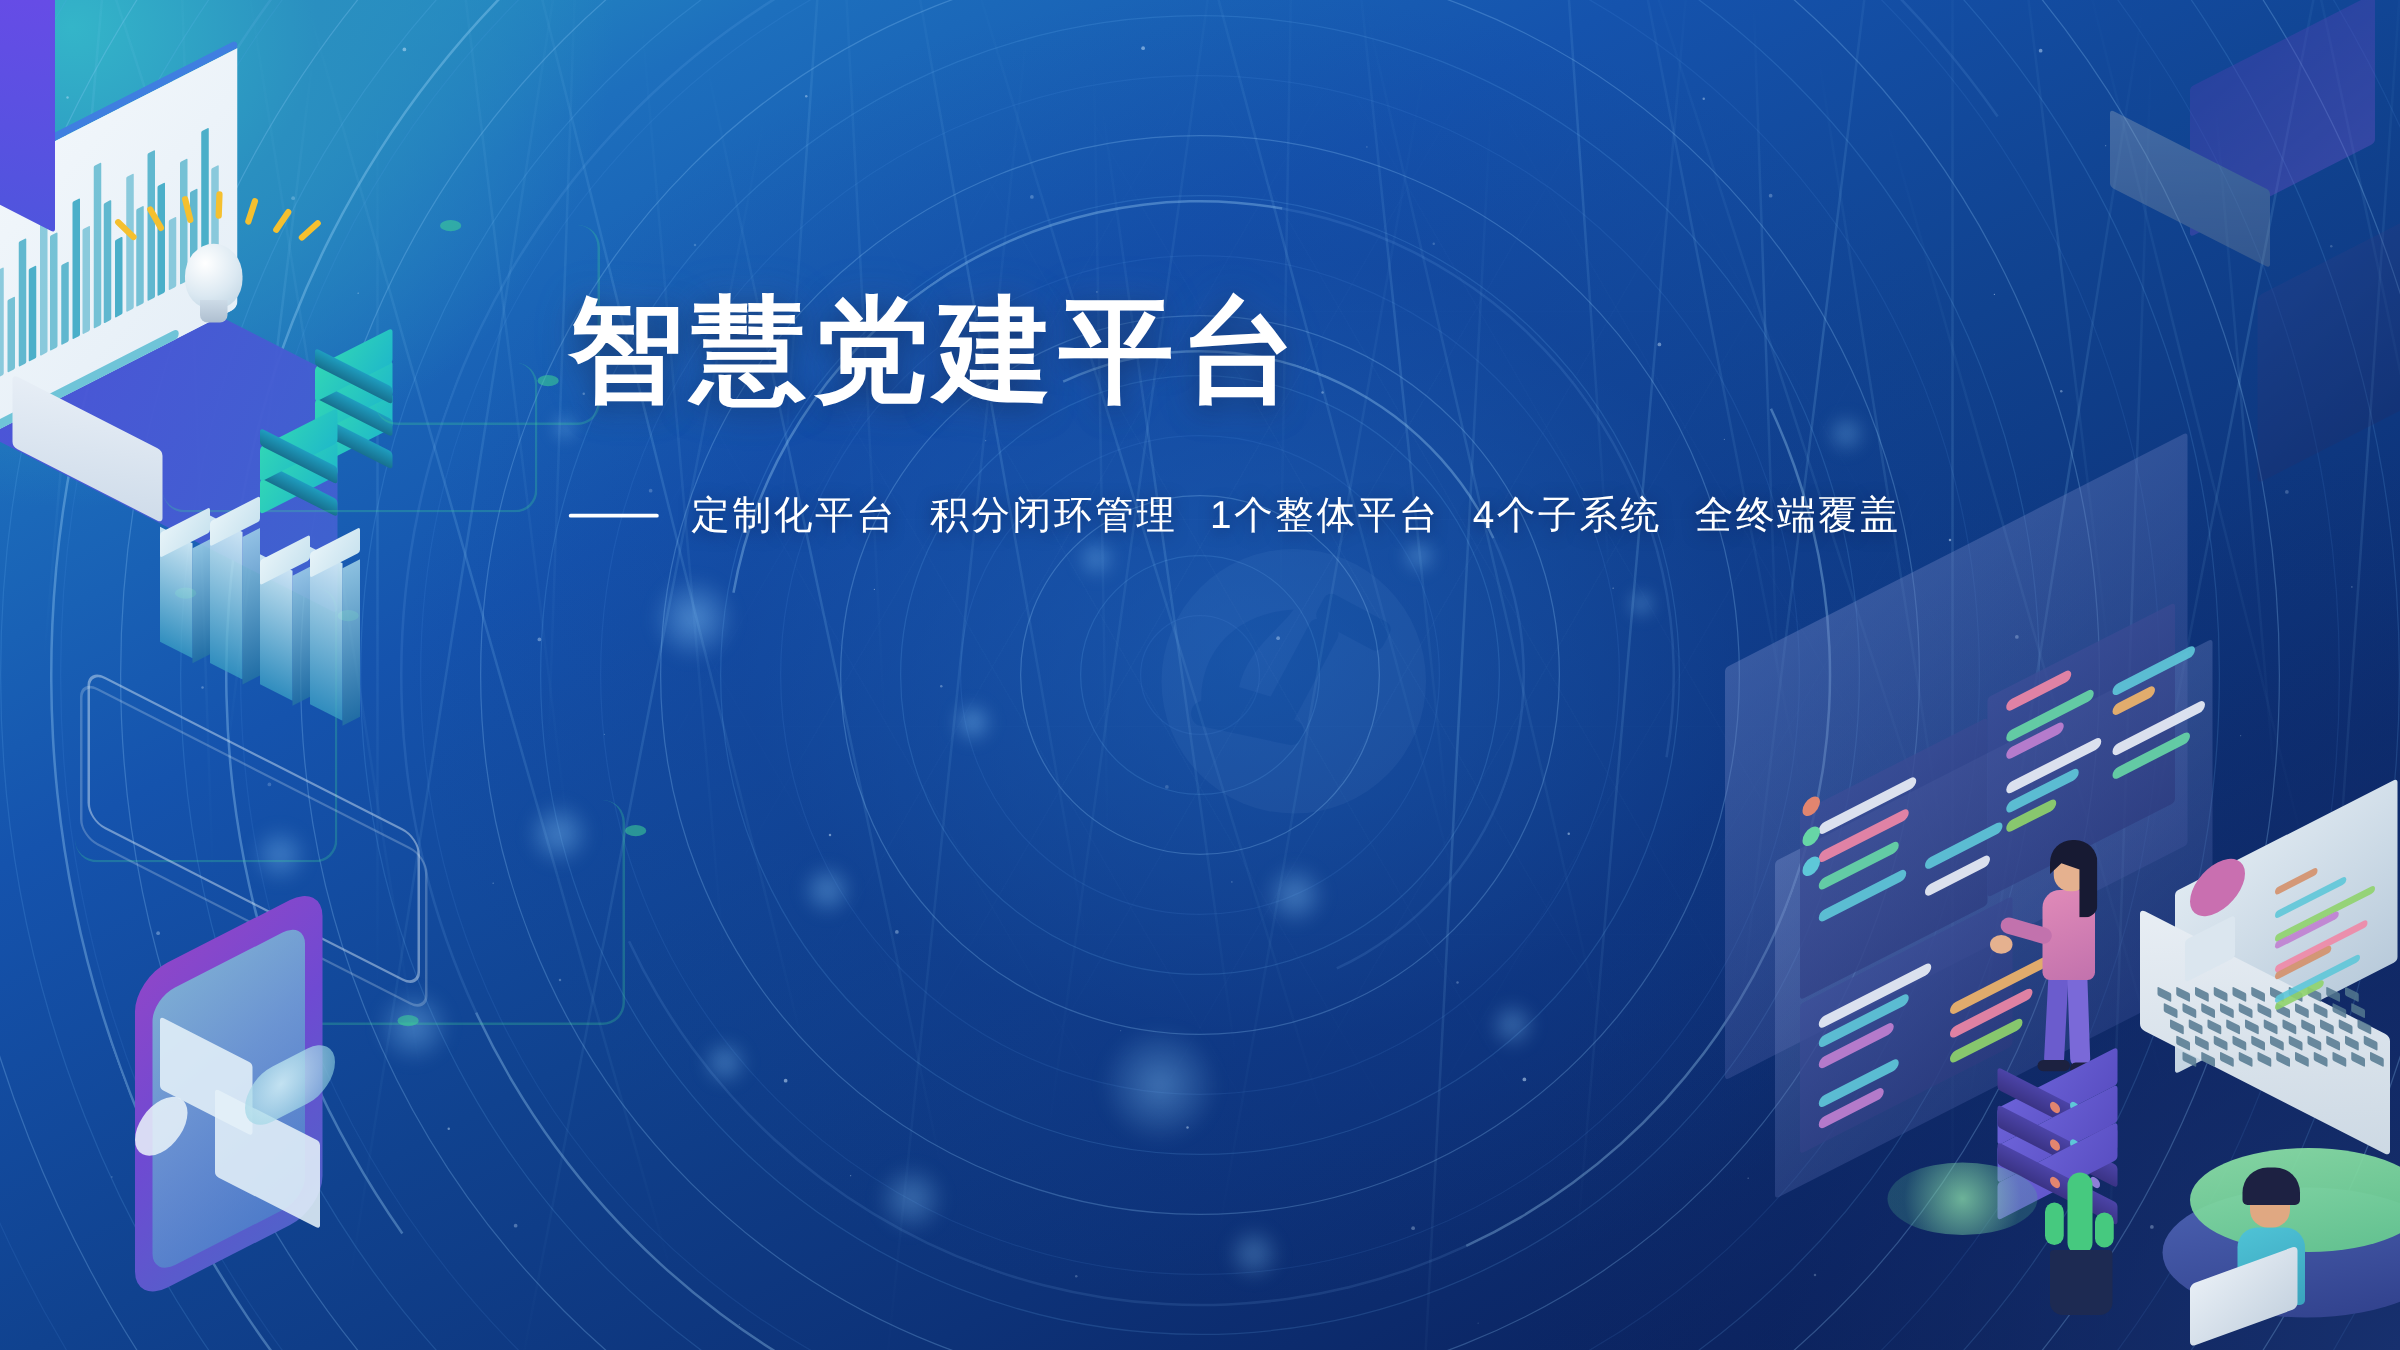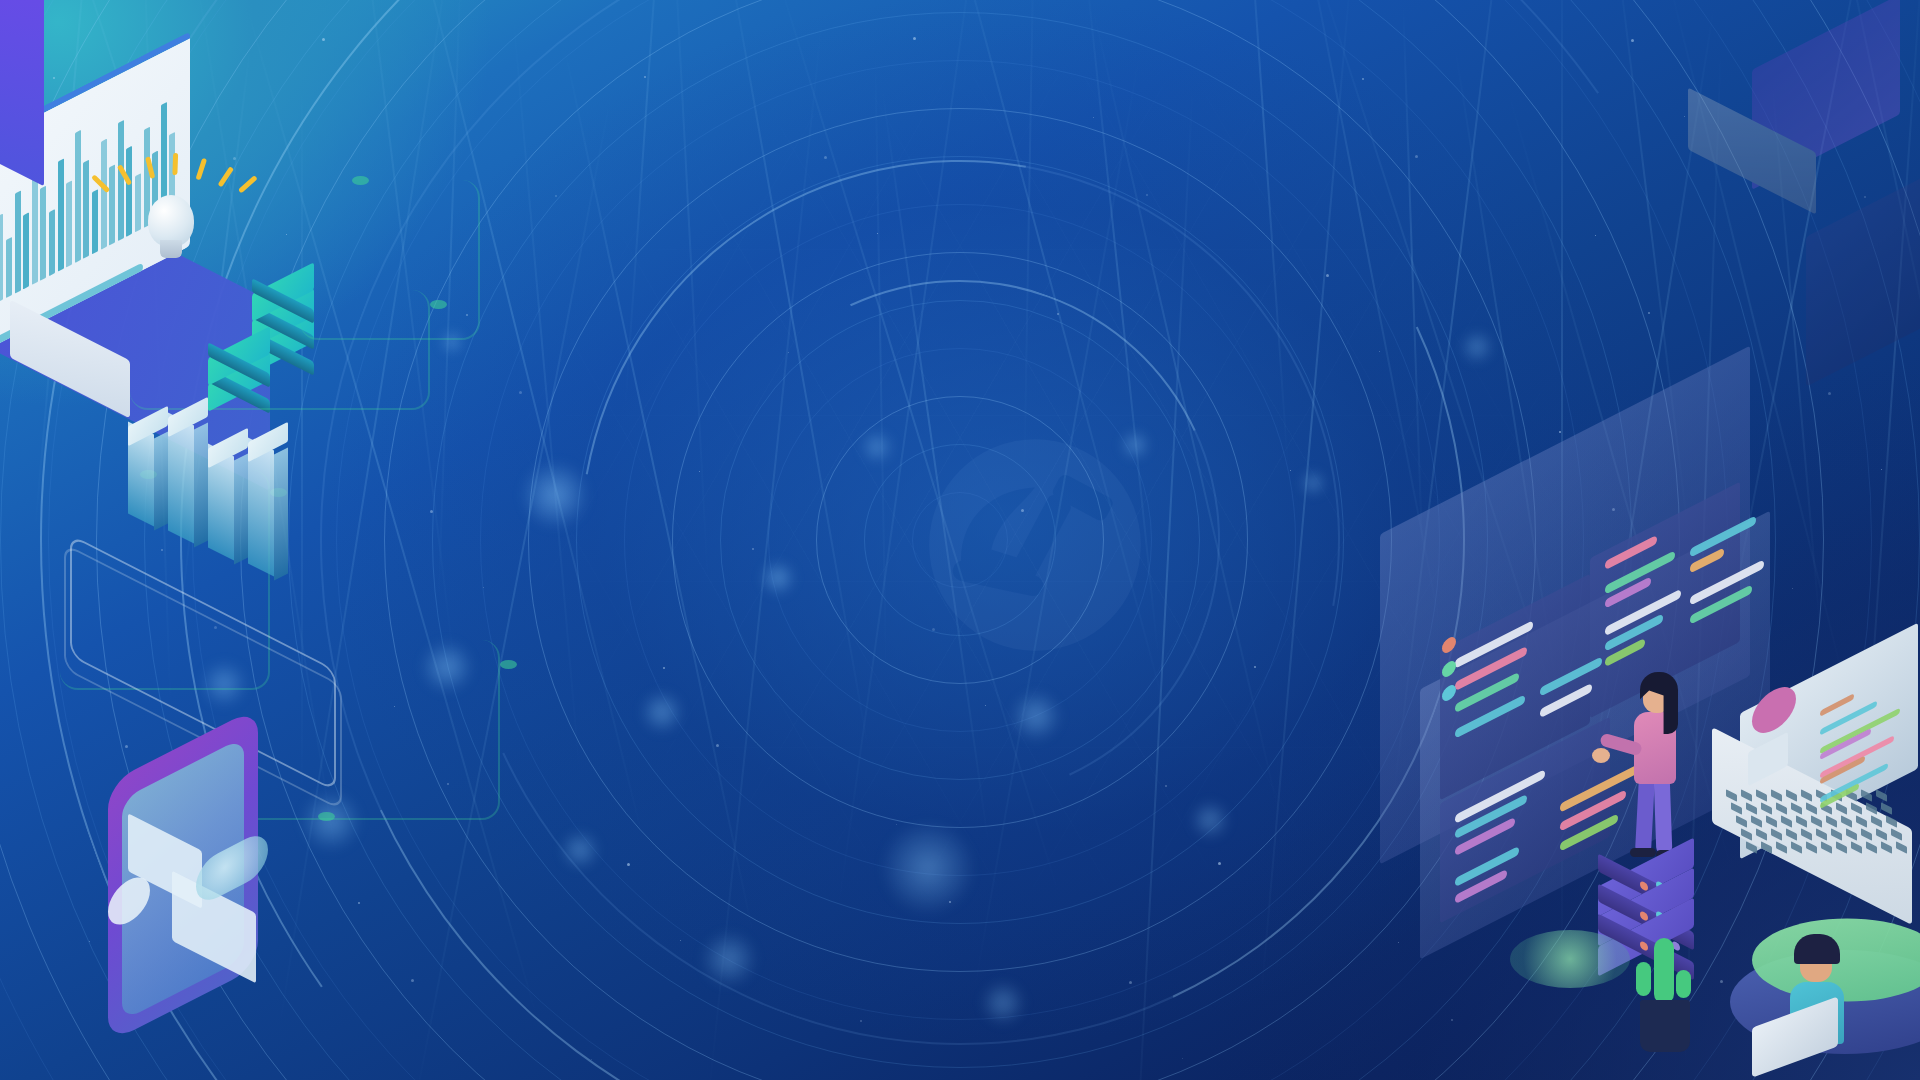--- a/index.html
+++ b/index.html
@@ -601,14 +601,21 @@
 
   <div class="iso" style="left:0;top:0;opacity:.38;">
     <div style="position:absolute;left:1752px;top:32px;width:148px;height:120px;background:linear-gradient(160deg,#4d3fb0,#6e53c9);transform:skewY(-27deg);border-radius:3px;"></div>
     <div style="position:absolute;left:1688px;top:120px;width:128px;height:62px;background:linear-gradient(150deg,#93a6bd,#6b7e98);transform:skewY(27deg);border-radius:3px;"></div>
   </div>
 
   <div class="iso" style="left:0;top:0;opacity:.30;">
     <div style="position:absolute;left:1806px;top:196px;width:160px;height:150px;background:linear-gradient(160deg,#30408a,#1e2b63);transform:skewY(-27deg);border-radius:4px;"></div>
   </div>
 
+  <div class="textblock">
+    <div class="title">智慧党建平台</div>
+    <div class="subline">
+      <span class="rule"></span>
+      <span class="subtitle" id="subtitle"><span class="seg">定制化平台</span><span class="seg">积分闭环管理</span><span class="seg">1个整体平台</span><span class="seg">4个子系统</span><span class="seg">全终端覆盖</span></span>
+    </div>
+  </div>
 
 </div>
 
 </body></html>

